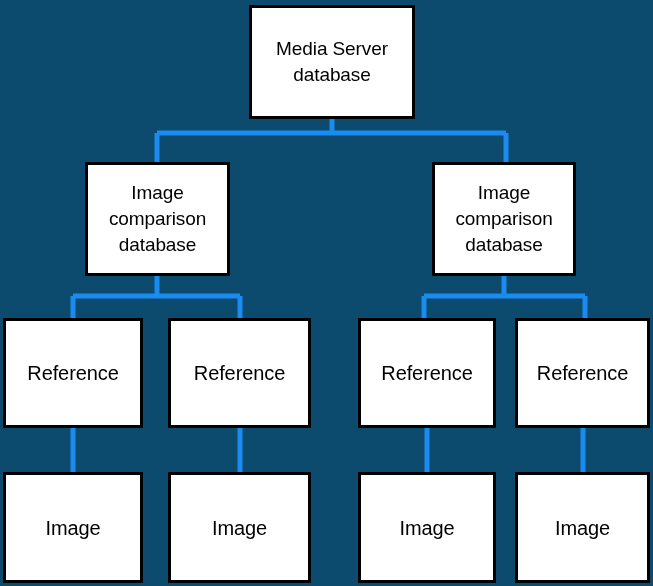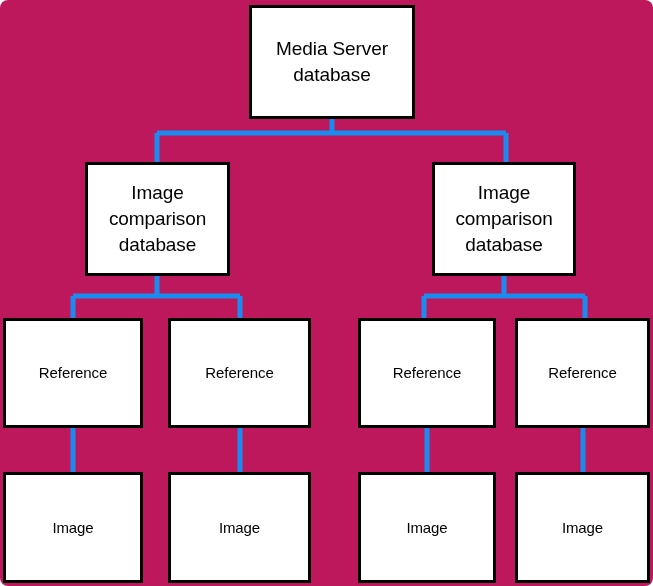--- a/index.html
+++ b/index.html
@@ -9,23 +9,22 @@
     background: #ffffff;
   }
   body {
     font-family: "Liberation Sans", sans-serif;
     -webkit-font-smoothing: antialiased;
   }
   #diagram-canvas {
     position: relative;
     width: 653px;
     height: 586px;
-    background: #be185d;
+    background: #0c4a6e;
     overflow: hidden;
-    border-radius: 8px;
   }
   
   #connector-layer {
     position: absolute;
     left: 0;
     top: 0;
     width: 653px;
     height: 586px;
     z-index: 1;
   }
@@ -51,21 +50,21 @@
     white-space: pre-line;
     padding: 0 6px;
   }
   
   .level-root .node-label,
   .level-mid .node-label {
     font-size: 19px;
   }
   .level-ref .node-label,
   .level-leaf .node-label {
-    font-size: 15px;
+    font-size: 20px;
   }
 </style>
 </head>
 <body>
 
 <div id="diagram-canvas">
 
   <svg id="connector-layer" viewBox="0 0 653 586" width="653" height="586" xmlns="http://www.w3.org/2000/svg">
 
     <g>

